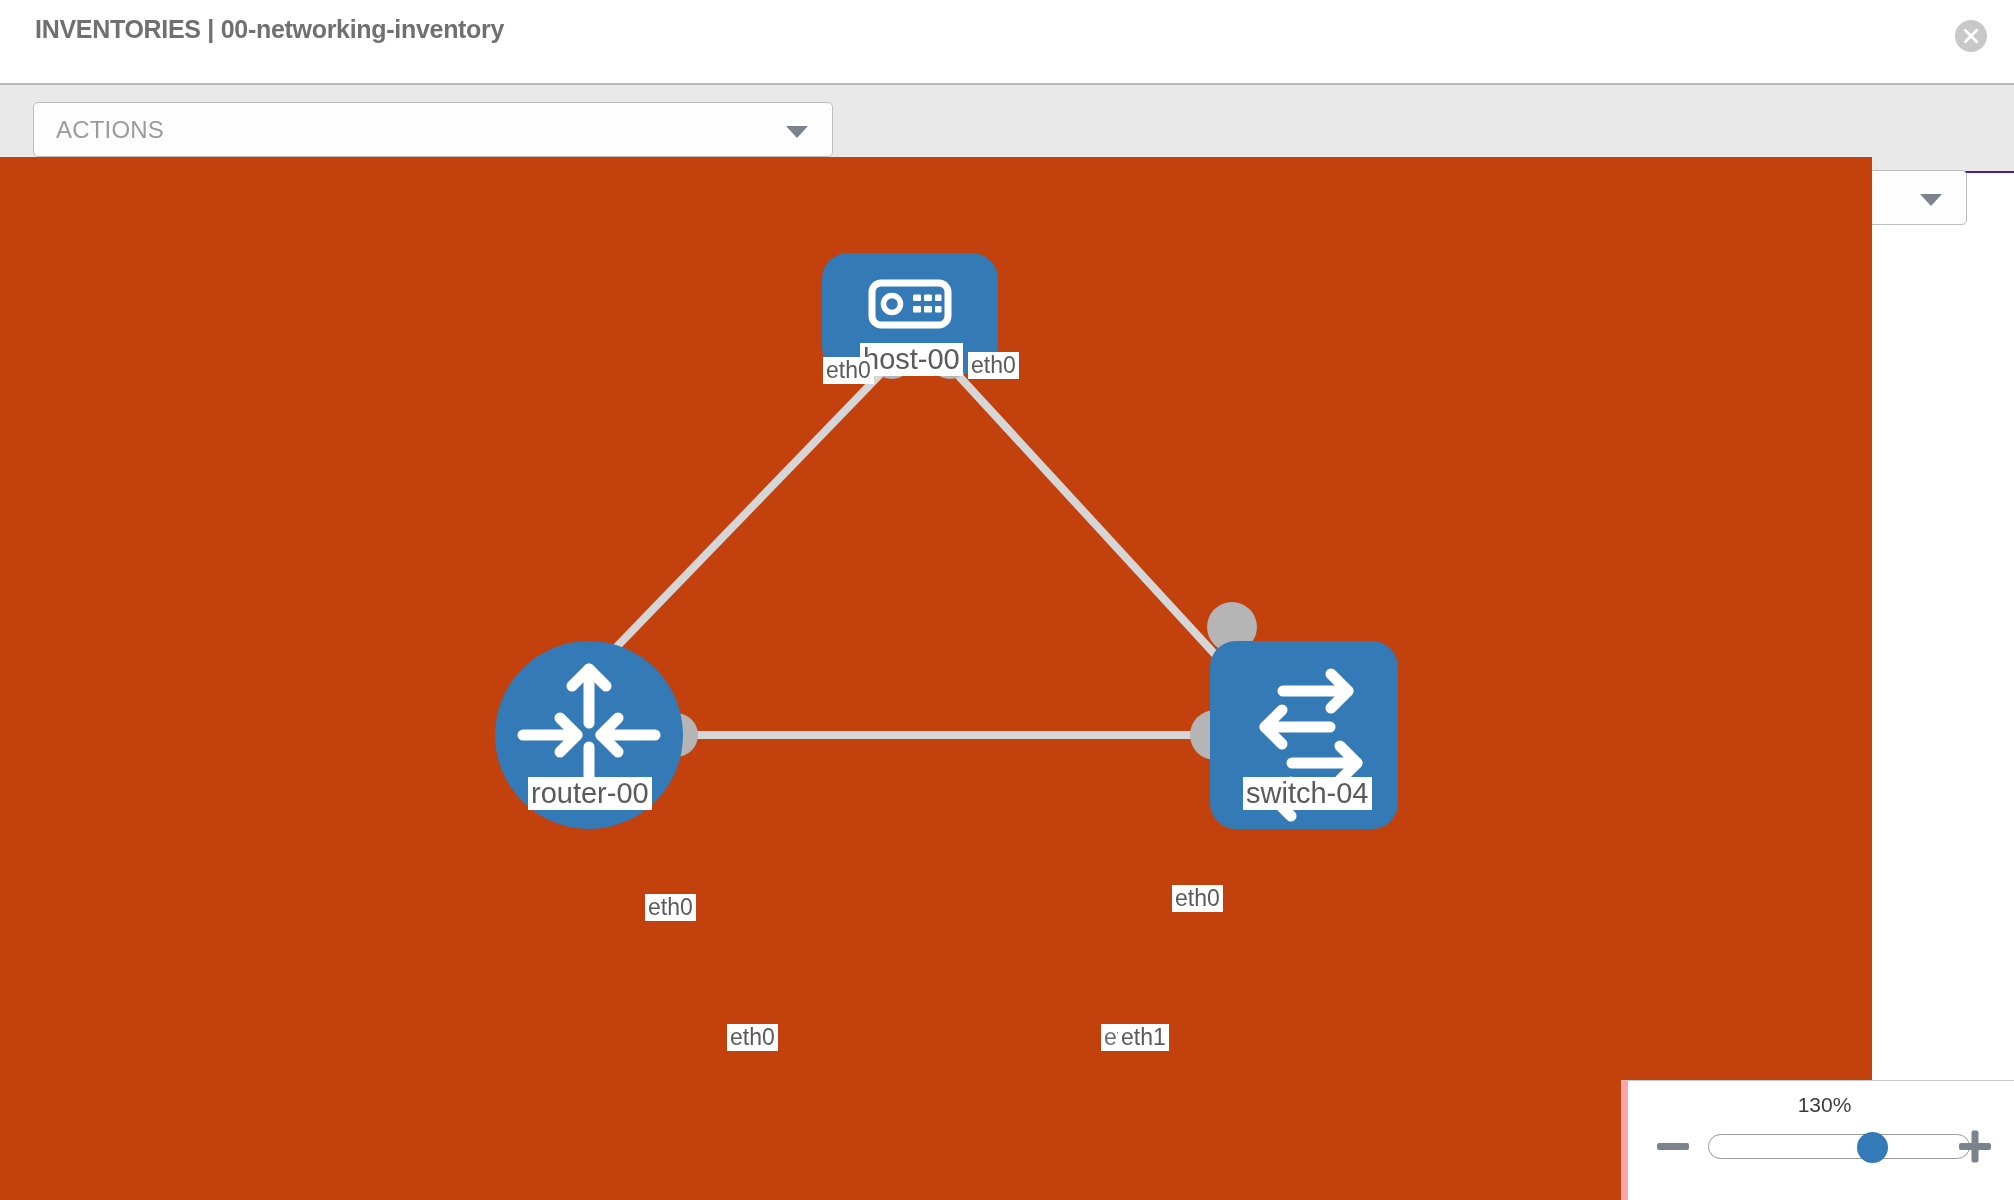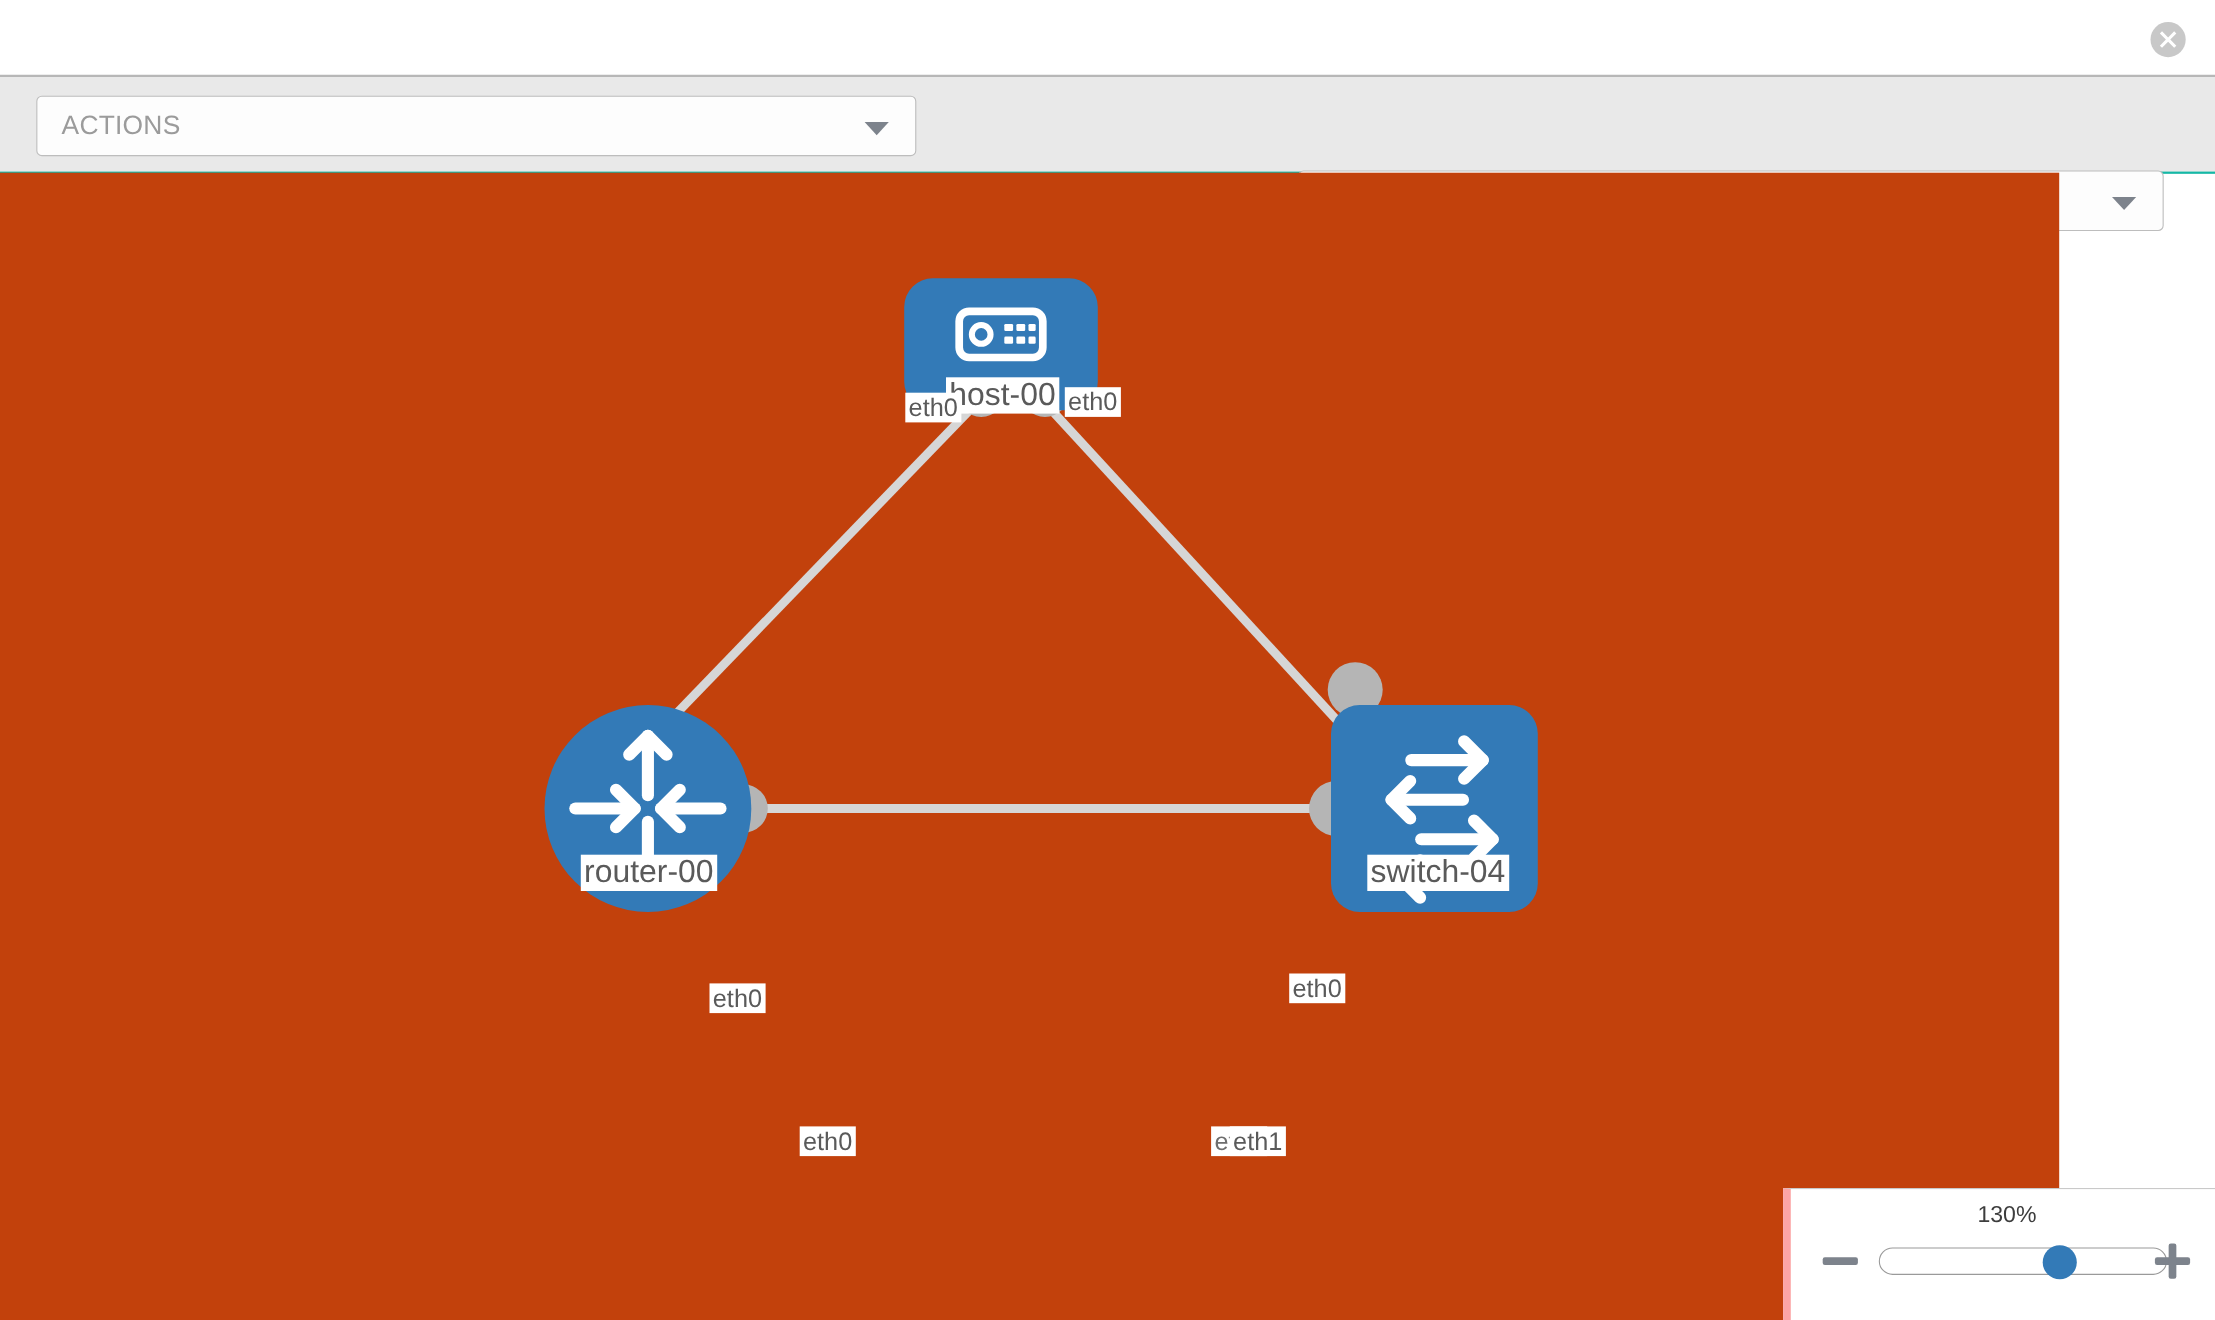--- a/index.html
+++ b/index.html
@@ -29,25 +29,25 @@
     position: absolute; right: 27px; top: 20px;
     width: 32px; height: 32px;
     border-radius: 50%;
     background: #c8c8c8;
     cursor: pointer;
   }
   .close-btn svg { display: block; }
 
   
   .toolbar {
-    position: absolute; left: 0; top: 68px;
+    position: absolute; left: 0; top: 83px;
     width: 2014px; height: 90px;
     background: #e9e9e9;
     border-top: 2px solid #b7b7b7;
-    border-bottom: 2px solid #14b8a6;
+    border-bottom: 2px solid #4c1d95;
   }
   .actions-select {
     position: absolute; left: 33px; top: 17px;
     width: 800px; height: 55px;
     background: #fdfdfd;
     border: 1px solid #bdbdbd;
     border-radius: 5px;
     cursor: pointer;
   }
   .actions-label {
@@ -143,20 +143,21 @@
     width: 31px; height: 31px;
     border-radius: 50%;
     background: #337ab7;
     cursor: pointer;
   }
 </style>
 </head>
 <body>
 
 <div class="header">
+  <div class="page-title">INVENTORIES | 00-networking-inventory</div>
   <div class="close-btn">
     <svg width="32" height="32" viewBox="0 0 32 32">
       <path d="M10.5 8.5 L16 14 L21.5 8.5 L23.5 10.5 L18 16 L23.5 21.5 L21.5 23.5 L16 18 L10.5 23.5 L8.5 21.5 L14 16 L8.5 10.5 Z" fill="#ffffff"></path>
     </svg>
   </div>
 </div>
 
 <div class="toolbar">
 
   <div class="actions-select">

